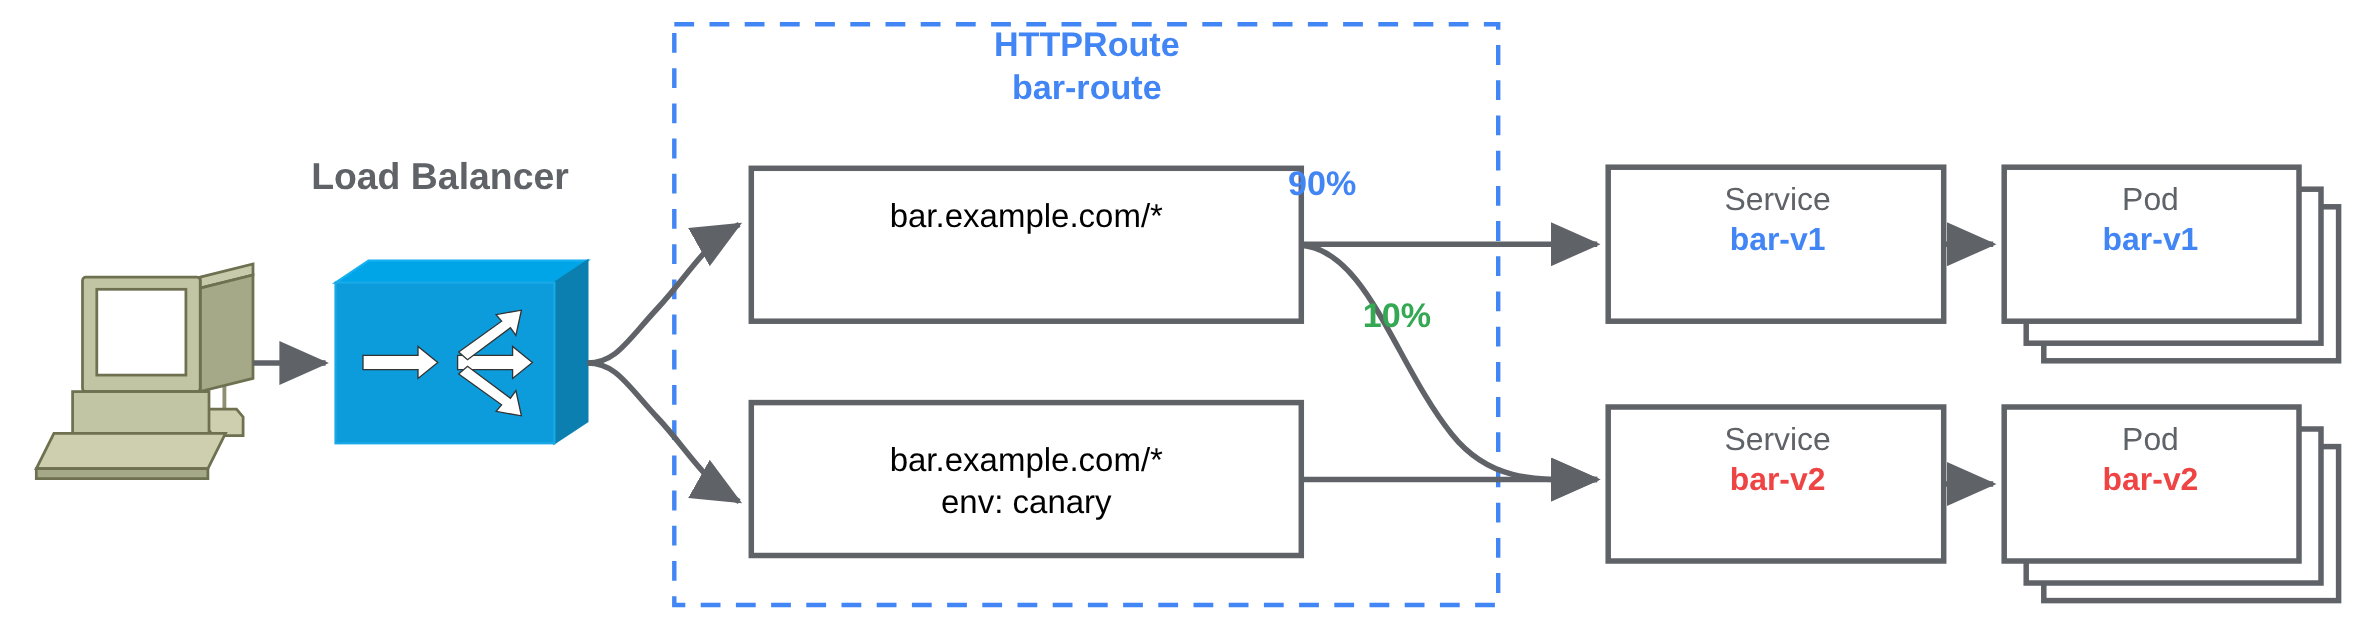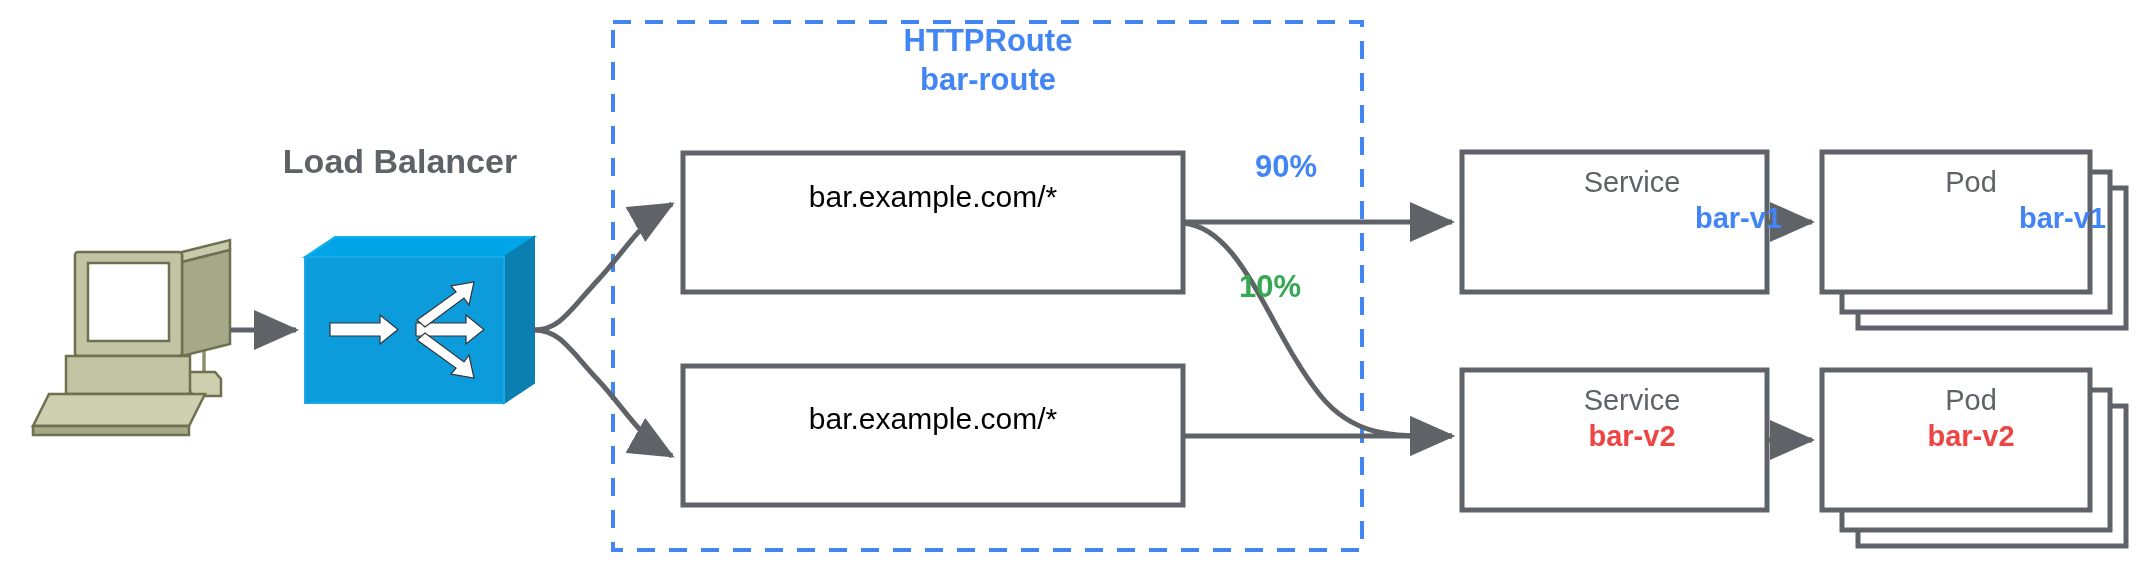--- a/index.html
+++ b/index.html
@@ -46,32 +46,31 @@
   .box-text {
     font-size: 30px;
     color: #000000;
   }
   .box1-text { left: 683px; top: 178px; width: 500px; }
   .box2-text { left: 683px; top: 400px; width: 500px; }
   .pct {
     font-size: 31px;
     font-weight: bold;
   }
-  .pct90 { color: #4285f4; left: 1226px; top: 148px; width: 120px; }
+  .pct90 { color: #4285f4; left: 1142px; top: 148px; width: 120px; }
   .pct10 { color: #34a853; left: 1210px; top: 268px; width: 120px; }
   .node-text {
     font-size: 29px;
     color: #5f6368;
-    margin-left: 16px;
   }
   .node-sub {
     font-weight: bold;
     display: block;
   }
-  .blue-sub { color: #4285f4; text-align: right; }
+  .blue-sub { color: #4285f4; }
   .green-sub { color: #ef4444; }
   .svc1-text { left: 1466px; top: 164px; width: 300px; }
   .svc2-text { left: 1466px; top: 382px; width: 300px; }
   .pod1-text { left: 1820px; top: 164px; width: 270px; }
   .pod2-text { left: 1820px; top: 382px; width: 270px; }
 </style>
 </head>
 <body>
 
 <div id="canvas">
@@ -157,20 +156,21 @@
 
   <div class="txt route-title">
     <span>HTTPRoute</span><br>
     <span>bar-route</span>
   </div>
 
   <div class="txt box-text box1-text">bar.example.com/*</div>
 
   <div class="txt box-text box2-text">
     <span>bar.example.com/*</span><br>
+    <span>env: canary</span>
   </div>
 
   <div class="txt pct pct90">90%</div>
   <div class="txt pct pct10">10%</div>
 
   <div class="txt node-text svc1-text">
     <span>Service</span>
     <span class="node-sub blue-sub">bar-v1</span>
   </div>
 

